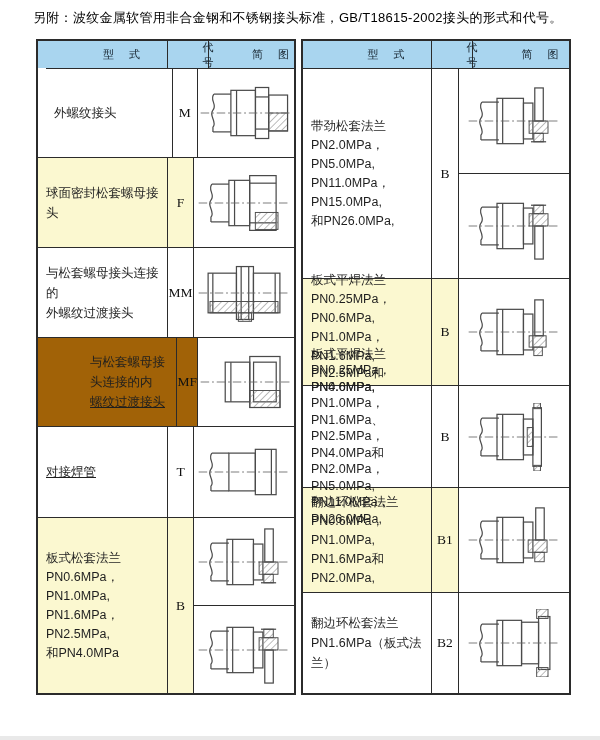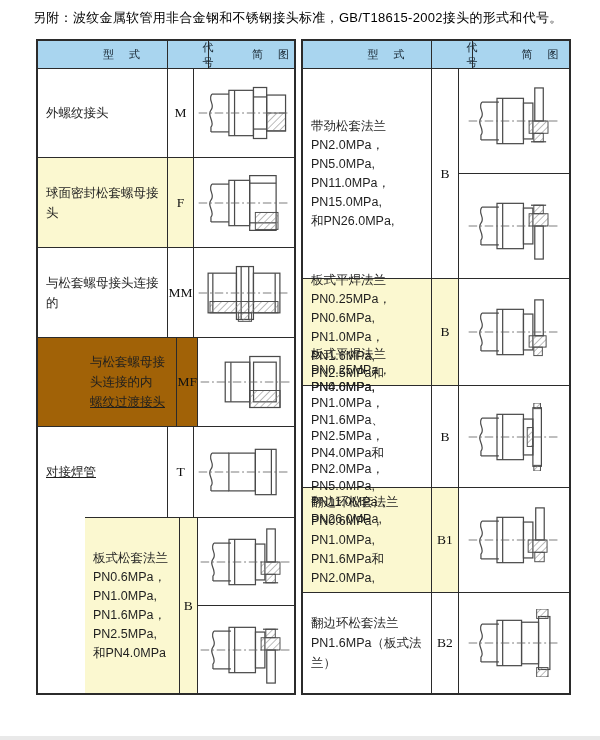--- a/index.html
+++ b/index.html
@@ -50,21 +50,21 @@
 
 <div class="page-title">另附：波纹金属软管用非合金钢和不锈钢接头标准，GB/T18615-2002接头的形式和代号。</div>
 
 <div class="ftable" id="table-left" style="--c1:129px;--c2:27px;">
   <div class="hrow" style="background: rgb(169, 213, 239);">
     <div class="hcell c-type">型　式</div>
     <div class="hcell c-code">代号</div>
     <div class="hcell c-diag">简　图</div>
   </div>
   <div id="rows-left">
-      <div class="row" style="height: 89px; background: rgb(255, 255, 255);">
+      <div class="row" style="height: 89px; background: rgb(255, 255, 255); margin-left: 8px;">
         <div class="cell c-type">
           <div class="tline" style="line-height: 20px;">外螺纹接头</div>
         </div>
         <div class="cell c-code">M</div>
         <div class="cell c-diag">
           <div class="subdiag">
             <svg viewBox="0 0 100 72" width="96" height="68">
               <defs>
                 <pattern id="h1" width="5" height="5" patternUnits="userSpaceOnUse" patternTransform="rotate(45)">
                   <line x1="0" y1="0" x2="0" y2="5" stroke="#8a8a8a" stroke-width="1.2"></line>
@@ -108,20 +108,21 @@
               <line class="ln" x1="56" y1="57" x2="84" y2="57"></line>
               <rect x="62" y="46" width="24" height="18" fill="url(#h2)" stroke="#4a4a4a" stroke-width="1"></rect>
               <line class="cl" x1="2" y1="36" x2="98" y2="36"></line>
             </svg>
           </div>
         </div>
       </div>
       <div class="row" style="height: 90px; background: rgb(255, 255, 255);">
         <div class="cell c-type">
           <div class="tline" style="line-height: 20px;">与松套螺母接头连接的</div>
+          <div class="tline" style="line-height: 20px;">外螺纹过渡接头</div>
         </div>
         <div class="cell c-code">MM</div>
         <div class="cell c-diag">
           <div class="subdiag">
             <svg viewBox="0 0 100 72" width="96" height="68">
               <defs>
                 <pattern id="h3" width="5" height="5" patternUnits="userSpaceOnUse" patternTransform="rotate(45)">
                   <line x1="0" y1="0" x2="0" y2="5" stroke="#8a8a8a" stroke-width="1.2"></line>
                 </pattern>
               </defs>
@@ -180,21 +181,21 @@
               <line class="ln" x1="16" y1="16" x2="34" y2="16"></line>
               <line class="ln" x1="15" y1="56" x2="34" y2="56"></line>
               <rect class="ln" x="34" y="16" width="28" height="40"></rect>
               <rect class="ln" x="62" y="12" width="22" height="48"></rect>
               <line class="ln" x1="79" y1="12" x2="79" y2="60"></line>
               <line class="cl" x1="2" y1="36" x2="98" y2="36"></line>
             </svg>
           </div>
         </div>
       </div>
-      <div class="row" style="height: 176px; background: rgb(251, 248, 208); margin-left: 47px;">
+      <div class="row" style="height: 176px; background: rgb(251, 248, 208);">
         <div class="cell c-type">
           <div class="tline" style="line-height: 19px;">板式松套法兰</div>
           <div class="tline" style="line-height: 19px;">PN0.6MPa，PN1.0MPa,</div>
           <div class="tline" style="line-height: 19px;">PN1.6MPa，PN2.5MPa,</div>
           <div class="tline" style="line-height: 19px;">和PN4.0MPa</div>
         </div>
         <div class="cell c-code">B</div>
         <div class="cell c-diag">
           <div class="subdiag">
             <svg viewBox="0 0 100 72" width="96" height="68">

